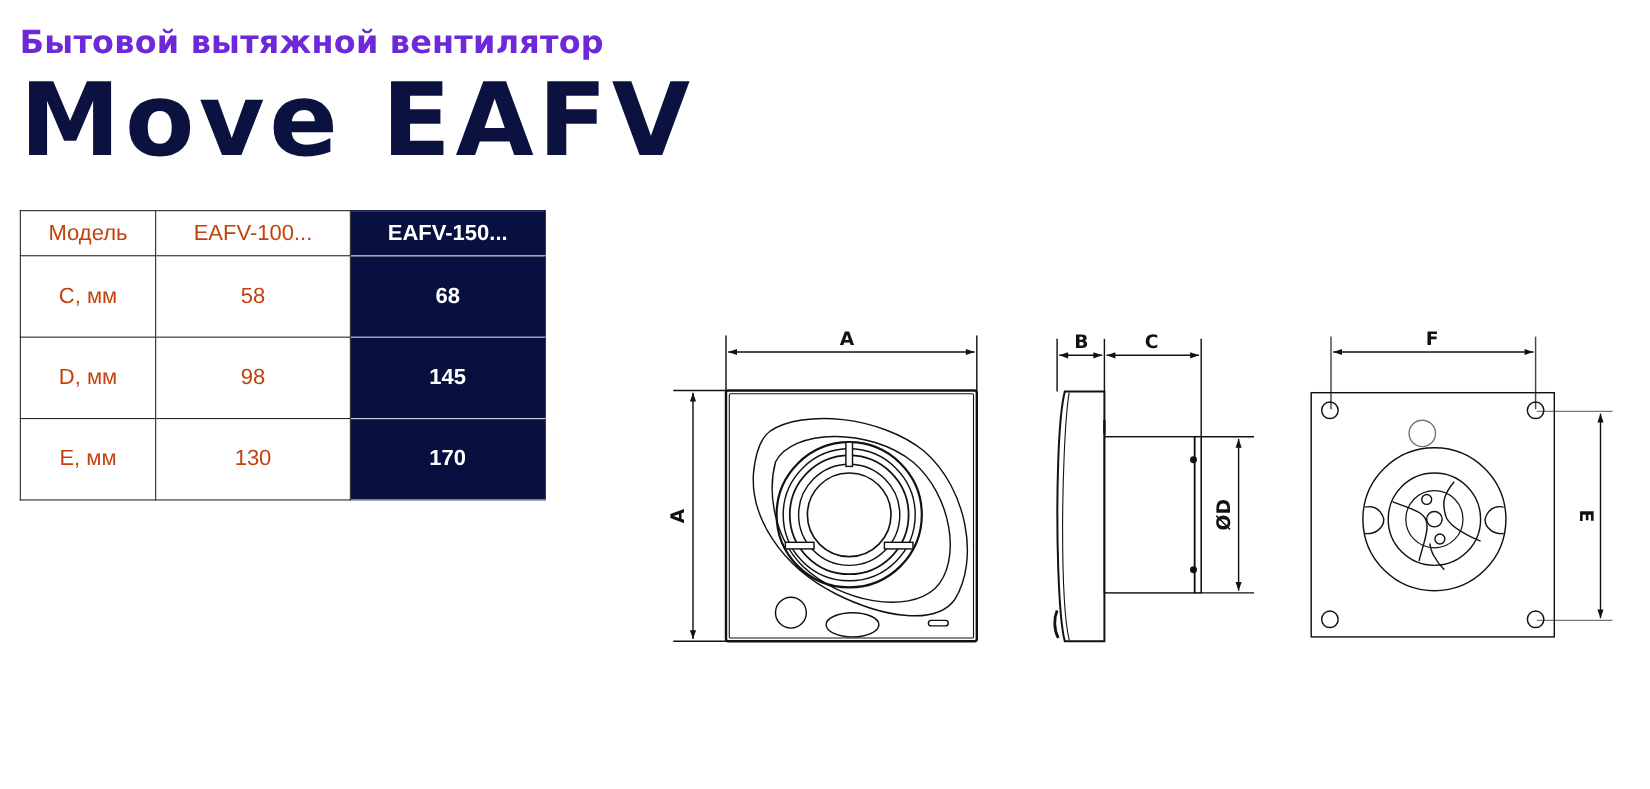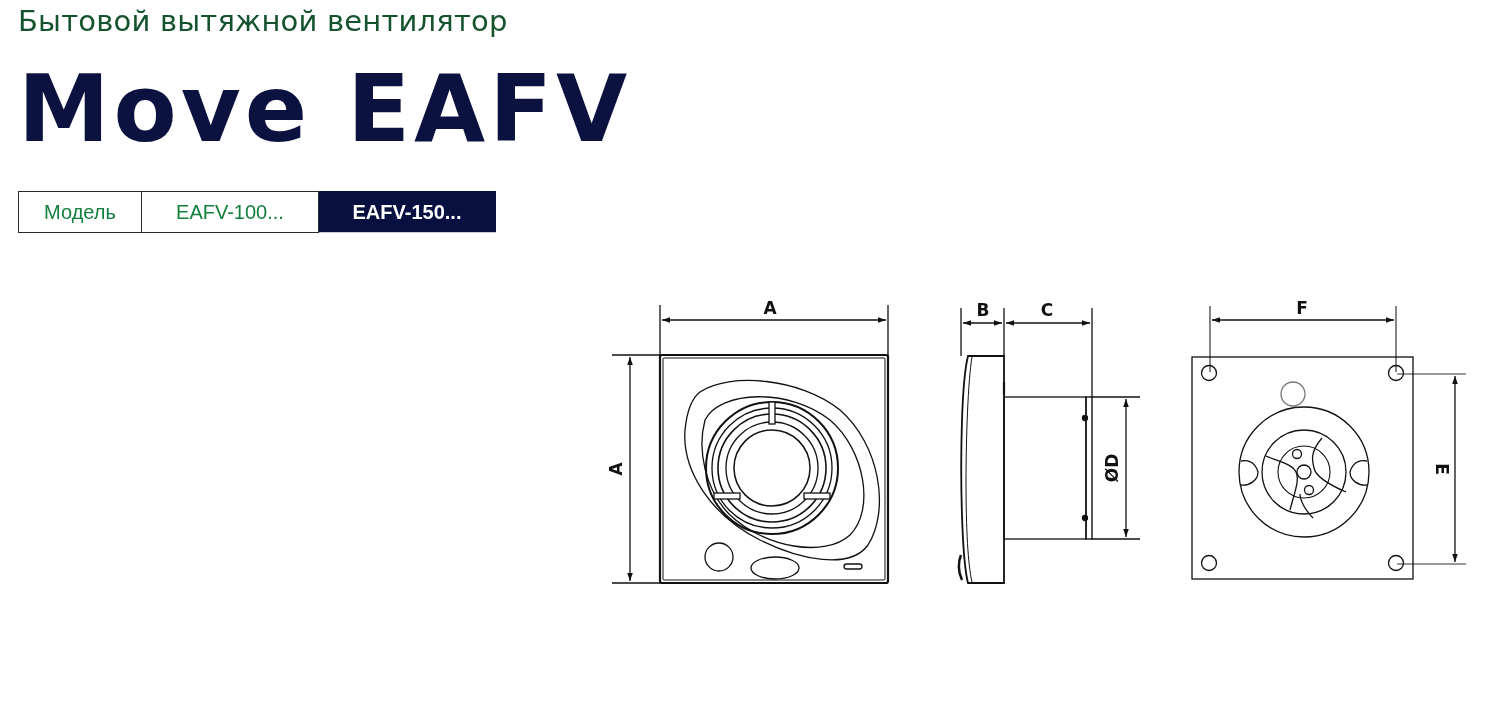--- a/index.html
+++ b/index.html
@@ -11,24 +11,24 @@
       width: 1500px;
       height: 717px;
       position: relative;
       overflow: hidden;
       font-family: "DejaVu Sans", "Liberation Sans", sans-serif;
       color: #0b1240;
     }
     .subtitle {
       position: absolute;
       left: 18px;
-      top: 4px;
+      top: 21px;
       font-size: 29px;
-      font-weight: normal;
-      color: #14532d;
+      font-weight: bold;
+      color: #6d28d9;
       letter-spacing: 0.2px;
       white-space: nowrap;
     }
     .title {
       position: absolute;
       left: 18px;
       top: 60px;
       font-size: 92px;
       line-height: 100px;
       font-weight: bold;
@@ -42,21 +42,21 @@
       position: absolute;
       left: 18px;
       top: 191px;
       border-collapse: collapse;
       font-family: "Liberation Sans", "DejaVu Sans", sans-serif;
     }
     .spec-table td {
       text-align: center;
       vertical-align: middle;
       font-size: 20px;
-      color: #15803d;
+      color: #c2410c;
       padding: 0;
       border: 1.5px solid #2a2a2a;
     }
     .spec-table tr.hdr td { height: 40px; }
     .spec-table tr.row td { height: 73px; }
     .spec-table td.c0 { width: 122px; }
     .spec-table td.c1 { width: 176px; }
     .spec-table td.c2 {
       width: 176px;
       background: #081040;
@@ -87,20 +87,35 @@
 
 <div class="subtitle">Бытовой вытяжной вентилятор</div>
 <div class="title">Move EAFV</div>
 
 <table class="spec-table">
   <tbody>
       <tr class="hdr">
     <td class="c0">Модель</td>
     <td class="c1">EAFV-100...</td>
     <td class="c2">EAFV-150...</td>
+  </tr>
+  <tr class="row">
+    <td class="c0">C, мм</td>
+    <td class="c1">58</td>
+    <td class="c2">68</td>
+  </tr>
+  <tr class="row">
+    <td class="c0">D, мм</td>
+    <td class="c1">98</td>
+    <td class="c2">145</td>
+  </tr>
+  <tr class="row">
+    <td class="c0">E, мм</td>
+    <td class="c1">130</td>
+    <td class="c2">170</td>
   </tr>
 </tbody>
   </table>
 
 <svg class="drawing" width="1500" height="717" viewBox="0 0 1500 717">
   <defs>
     <marker id="arr" viewBox="0 0 10 10" refX="10" refY="5" markerWidth="10" markerHeight="8" orient="auto-start-reverse" markerUnits="userSpaceOnUse">
       <path d="M0,1.5 L10,5 L0,8.5 Z" fill="#111"></path>
     </marker>
   </defs>

